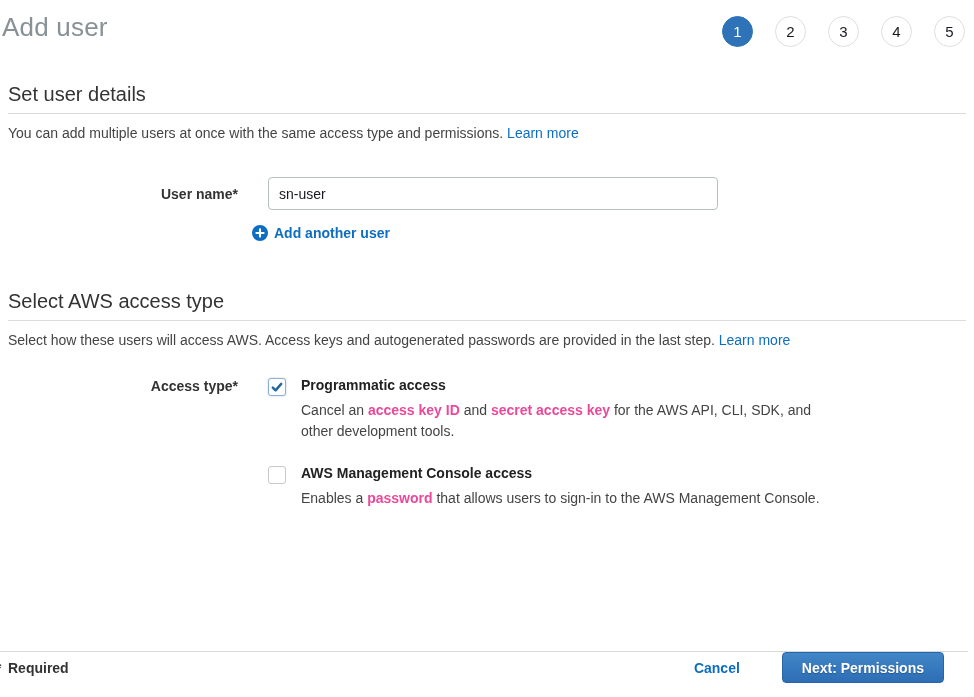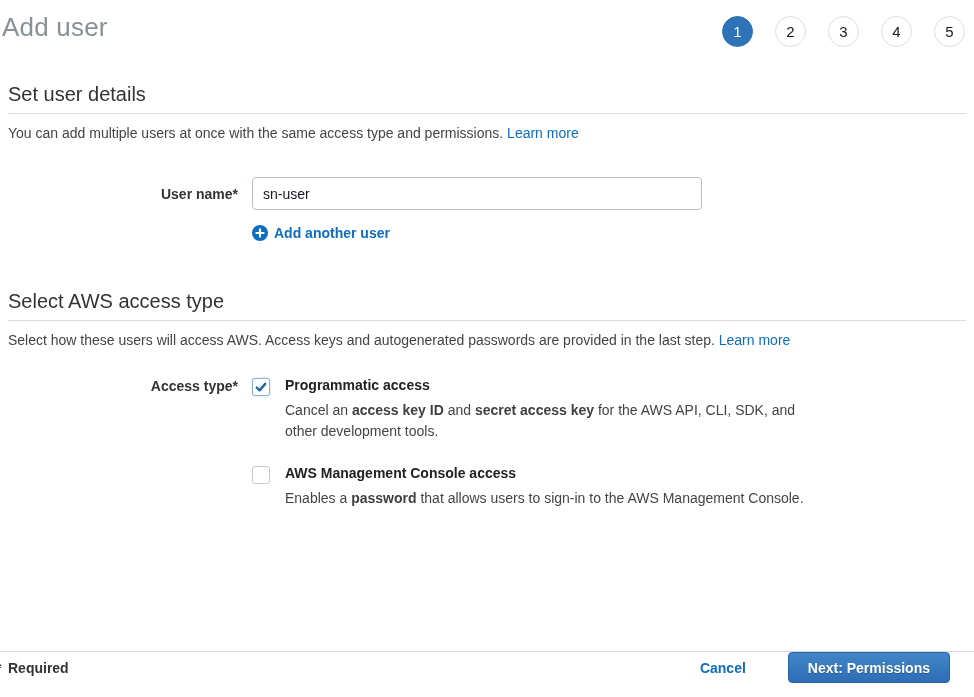--- a/index.html
+++ b/index.html
@@ -64,21 +64,21 @@
     margin: 7px 0 0 0;
   }
   .section-desc { margin: 11px 0 0 0; color: #444; }
   a.link {
     color: #0d6dc1;
     text-decoration: none;
     cursor: pointer;
   }
 
   
-  .form-row { display: flex; margin-top: 36px; }
+  .form-row { display: flex; margin-top: 36px; gap: 16px; }
   .form-label {
     width: 230px;
     flex: 0 0 230px;
     text-align: right;
     font-weight: 700;
     color: #333;
     padding-top: 9px;
   }
   .form-control { margin-left: 14px; }
   .text-input {
@@ -120,26 +120,26 @@
   }
   .checkbox.checked { border: 1px solid #8cb0d5; box-shadow: 0 0 2px rgba(46,115,184,0.35); }
   .checkbox.unchecked { border: 1px solid #c6c8c9; }
   .option-body { margin-left: 15px; width: 522px; }
   .option-title {
     font-weight: 700;
     color: #222;
     margin-bottom: 7px;
   }
   .option-desc { color: #444; line-height: 21px; }
-  .option-desc b { color: #404040; }
+  .option-desc b { color: #ec4899; }
 
   
   .footer {
     position: absolute;
-    left: 0; right: 0; bottom: 0;
+    left: 0; right: 6px; bottom: 0;
     height: 46px;
     border-top: 1px solid #d5d9d9;
     display: flex;
     align-items: center;
     padding: 0 24px 14px 8px;
     gap: 12px;
   }
   .required-wrap { position: relative; font-weight: 700; color: #333; }
   .required-star { position: absolute; left: -12px; top: 0; }
   .footer-right { margin-left: auto; display: flex; align-items: center; }

